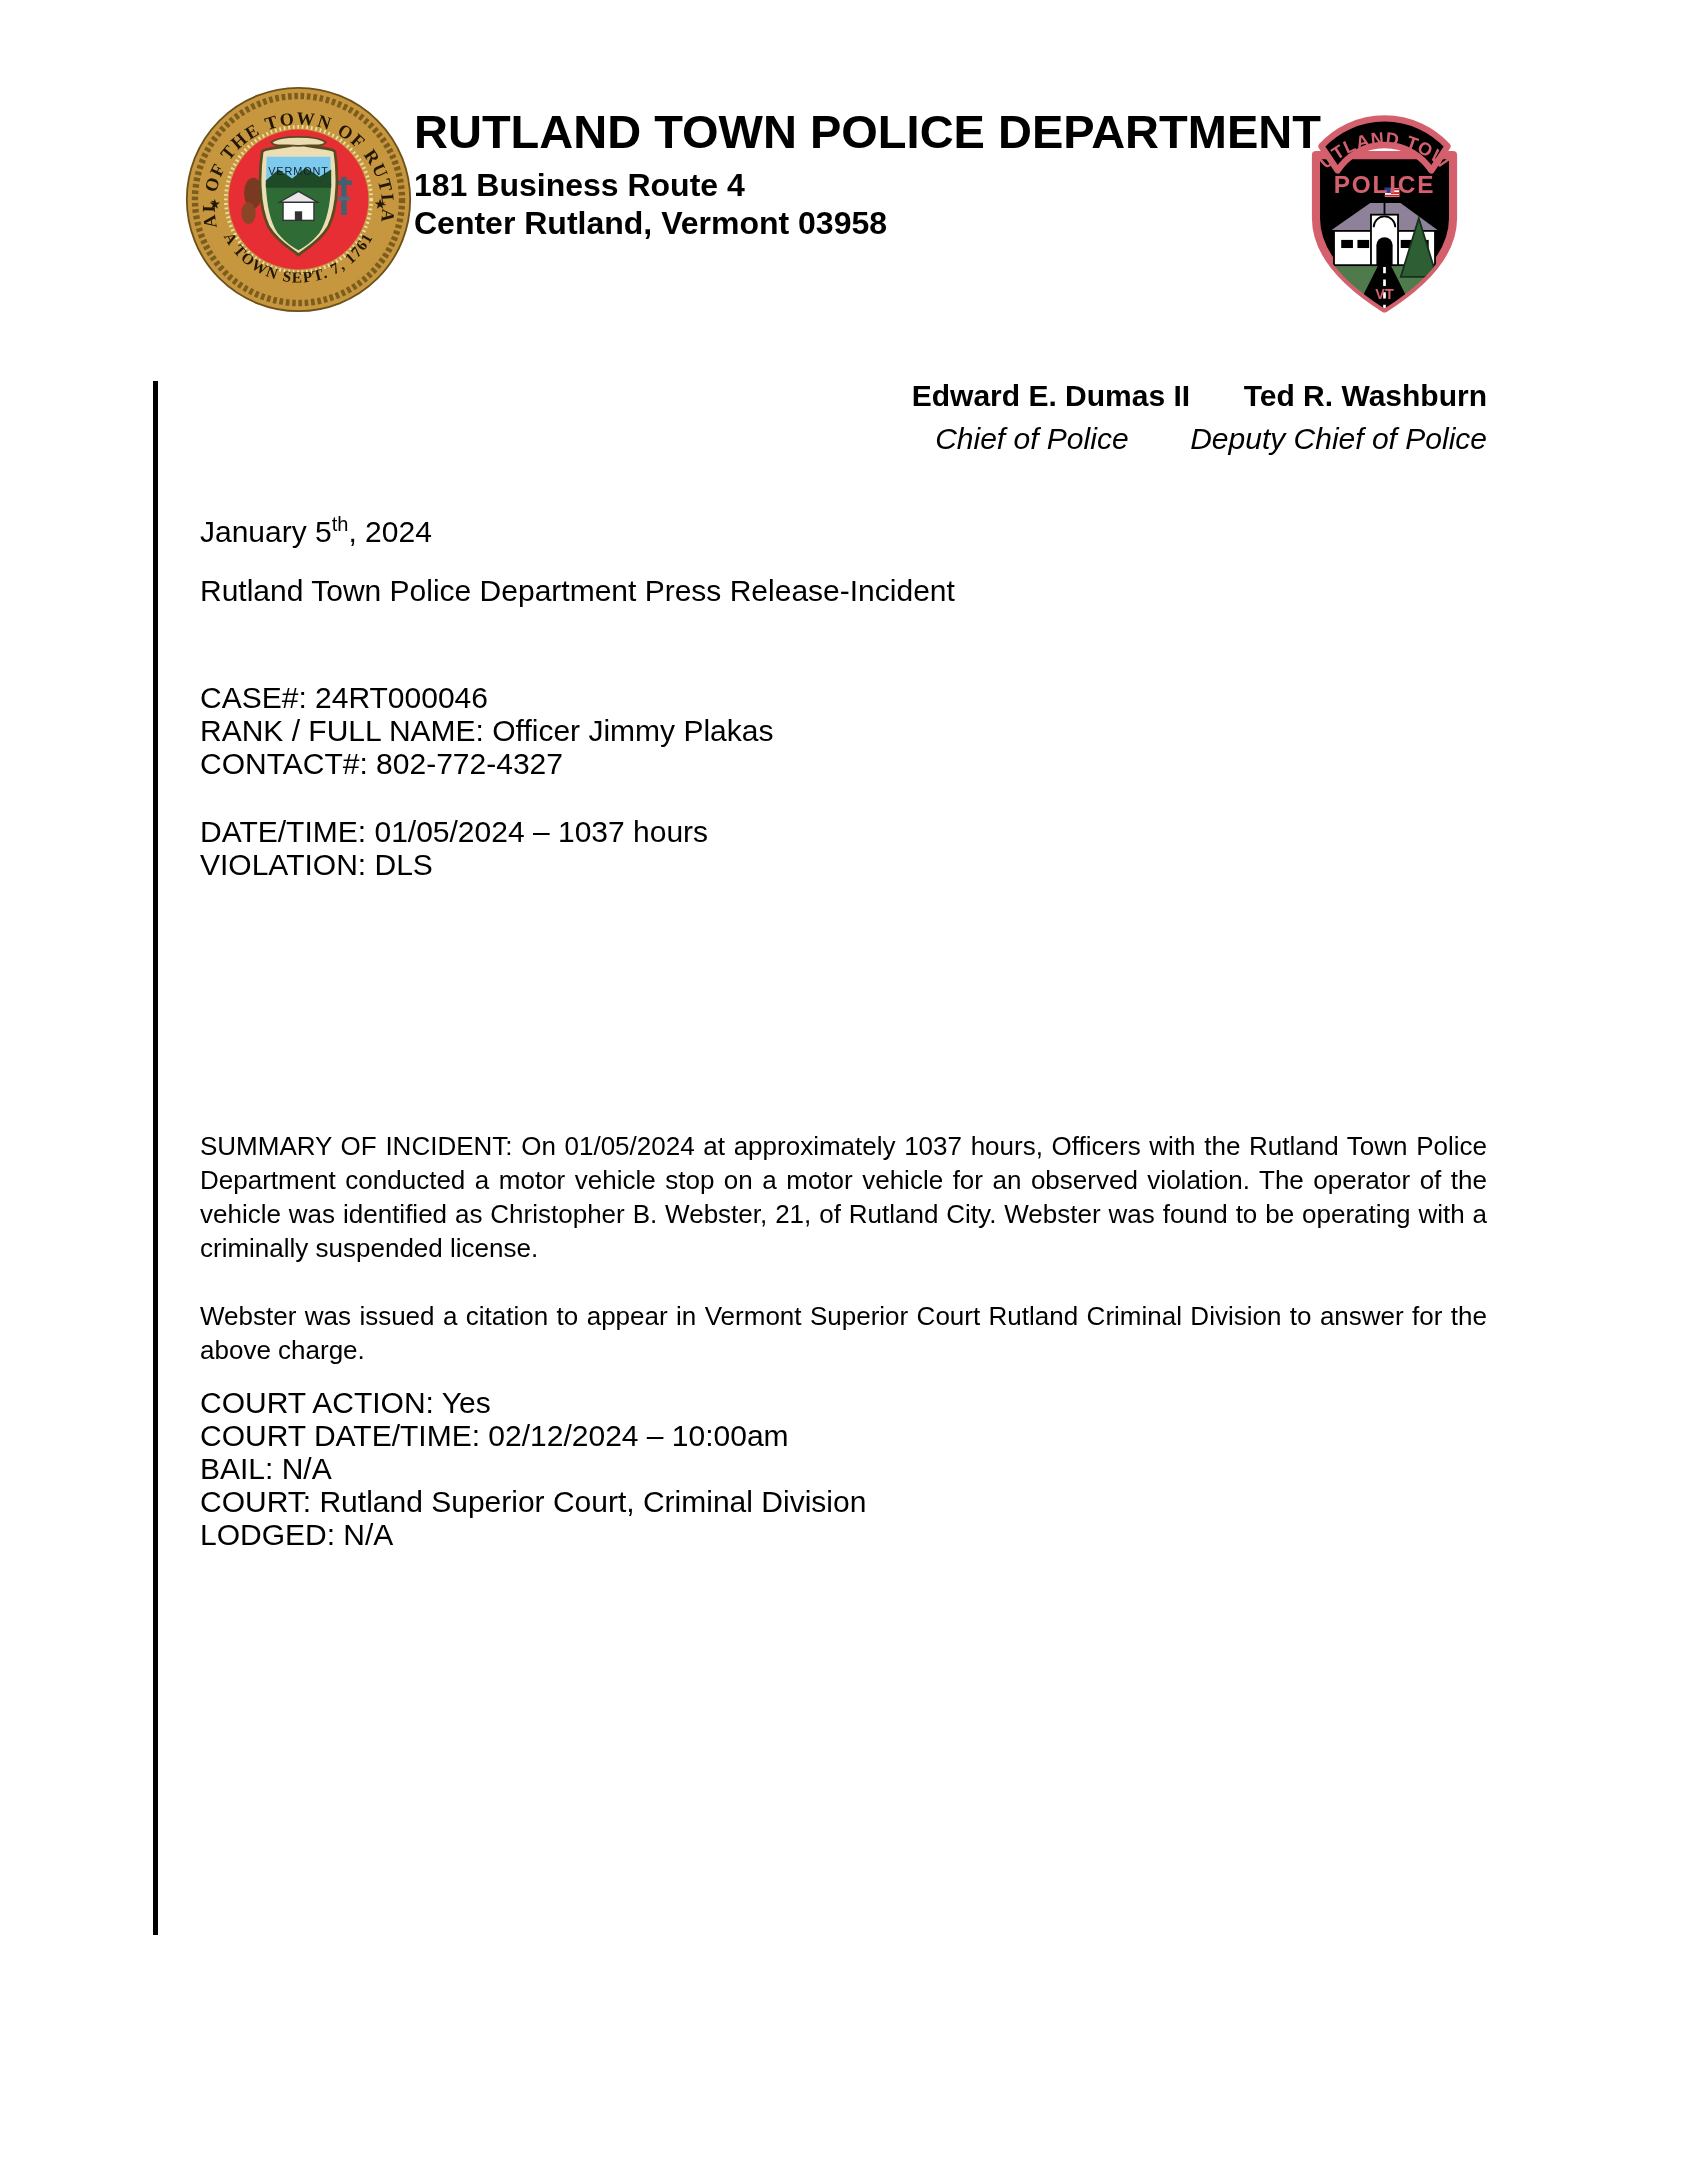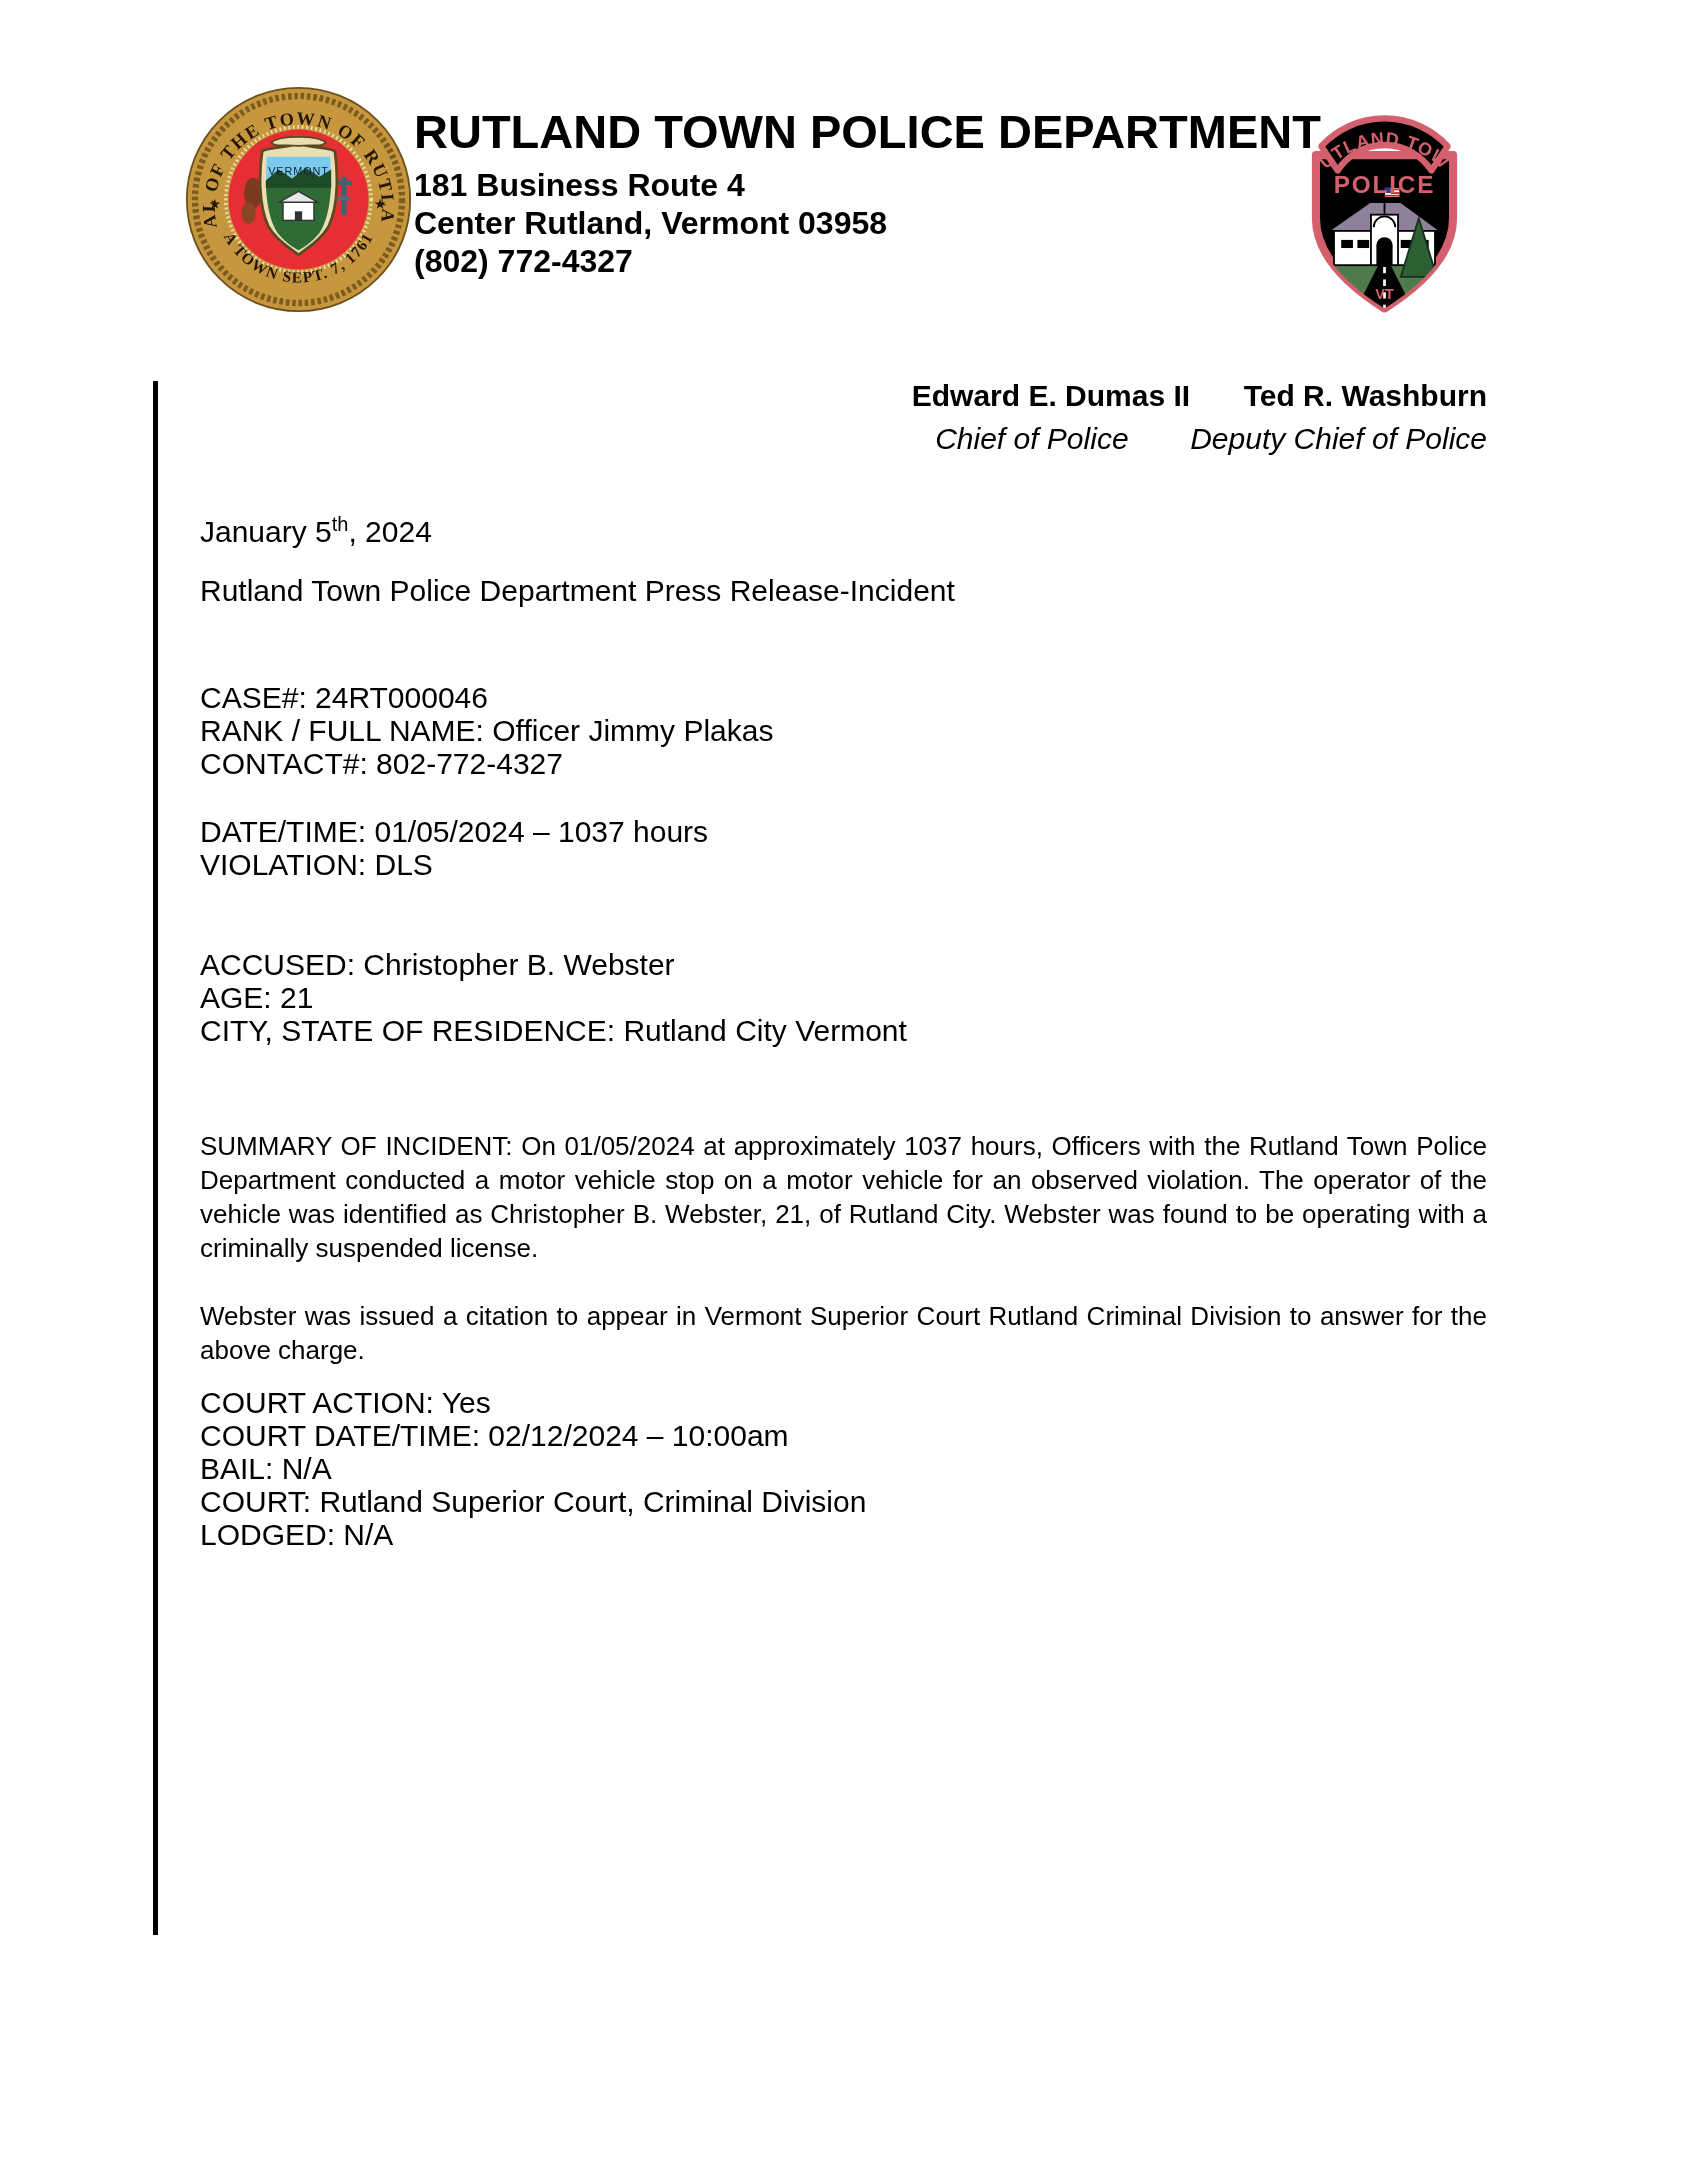--- a/index.html
+++ b/index.html
@@ -108,21 +108,20 @@
         <text x="125" y="98" text-anchor="middle" font-size="12" letter-spacing="1" style="fill:#123; font-family:'Liberation Sans',sans-serif;">VERMONT</text>
         <path d="M95,62 C105,54 145,54 155,62 C150,68 142,64 125,66 C108,64 100,68 95,62 Z" class="seal-cream" stroke="#5a4a20" stroke-width="2"></path>
       </g>
     </svg>
   </div>
 
   <div class="hdr-title">RUTLAND TOWN POLICE DEPARTMENT</div>
   <div class="hdr-address">
     <div>181 Business Route 4</div>
     <div>Center Rutland, Vermont 03958</div>
-    <div>(802) 772-4327</div>
   </div>
 
   <div class="badge-wrap">
     <svg viewBox="0 0 200 275" width="191" height="248">
       <defs>
         <path id="rockerArc" d="M 38,94 A 88 88 0 0 1 162,94" fill="none"></path>
         <clipPath id="shieldClip">
           <path d="M24,80 L176,80 L176,150 Q176,202 100,250 Q24,202 24,150 Z"></path>
         </clipPath>
       </defs>
@@ -190,25 +189,20 @@
     <div class="bodyline">CASE#: 24RT000046</div>
     <div class="bodyline">RANK / FULL NAME: Officer Jimmy Plakas</div>
     <div class="bodyline">CONTACT#: 802-772-4327</div>
   </div>
 
   <div class="block b-inc">
     <div class="bodyline">DATE/TIME: 01/05/2024 – 1037 hours</div>
     <div class="bodyline">VIOLATION: DLS</div>
   </div>
 
-  <div class="block b-accused">
-    <div class="bodyline">ACCUSED: Christopher B. Webster</div>
-    <div class="bodyline">AGE: 21</div>
-    <div class="bodyline">CITY, STATE OF RESIDENCE: Rutland City Vermont</div>
-  </div>
 
   <div class="block b-summary para">SUMMARY OF INCIDENT: On 01/05/2024 at approximately 1037 hours, Officers with the Rutland Town Police Department conducted a motor vehicle stop on a motor vehicle for an observed violation. The operator of the vehicle was identified as Christopher B. Webster, 21, of Rutland City. Webster was found to be operating with a criminally suspended license.</div>
 
   <div class="block b-cite para">Webster was issued a citation to appear in Vermont Superior Court Rutland Criminal Division to answer for the above charge.</div>
 
   <div class="block b-court">
     <div class="bodyline">COURT ACTION: Yes</div>
     <div class="bodyline">COURT DATE/TIME:  02/12/2024 – 10:00am</div>
     <div class="bodyline">BAIL: N/A</div>
     <div class="bodyline">COURT: Rutland Superior Court, Criminal Division</div>

